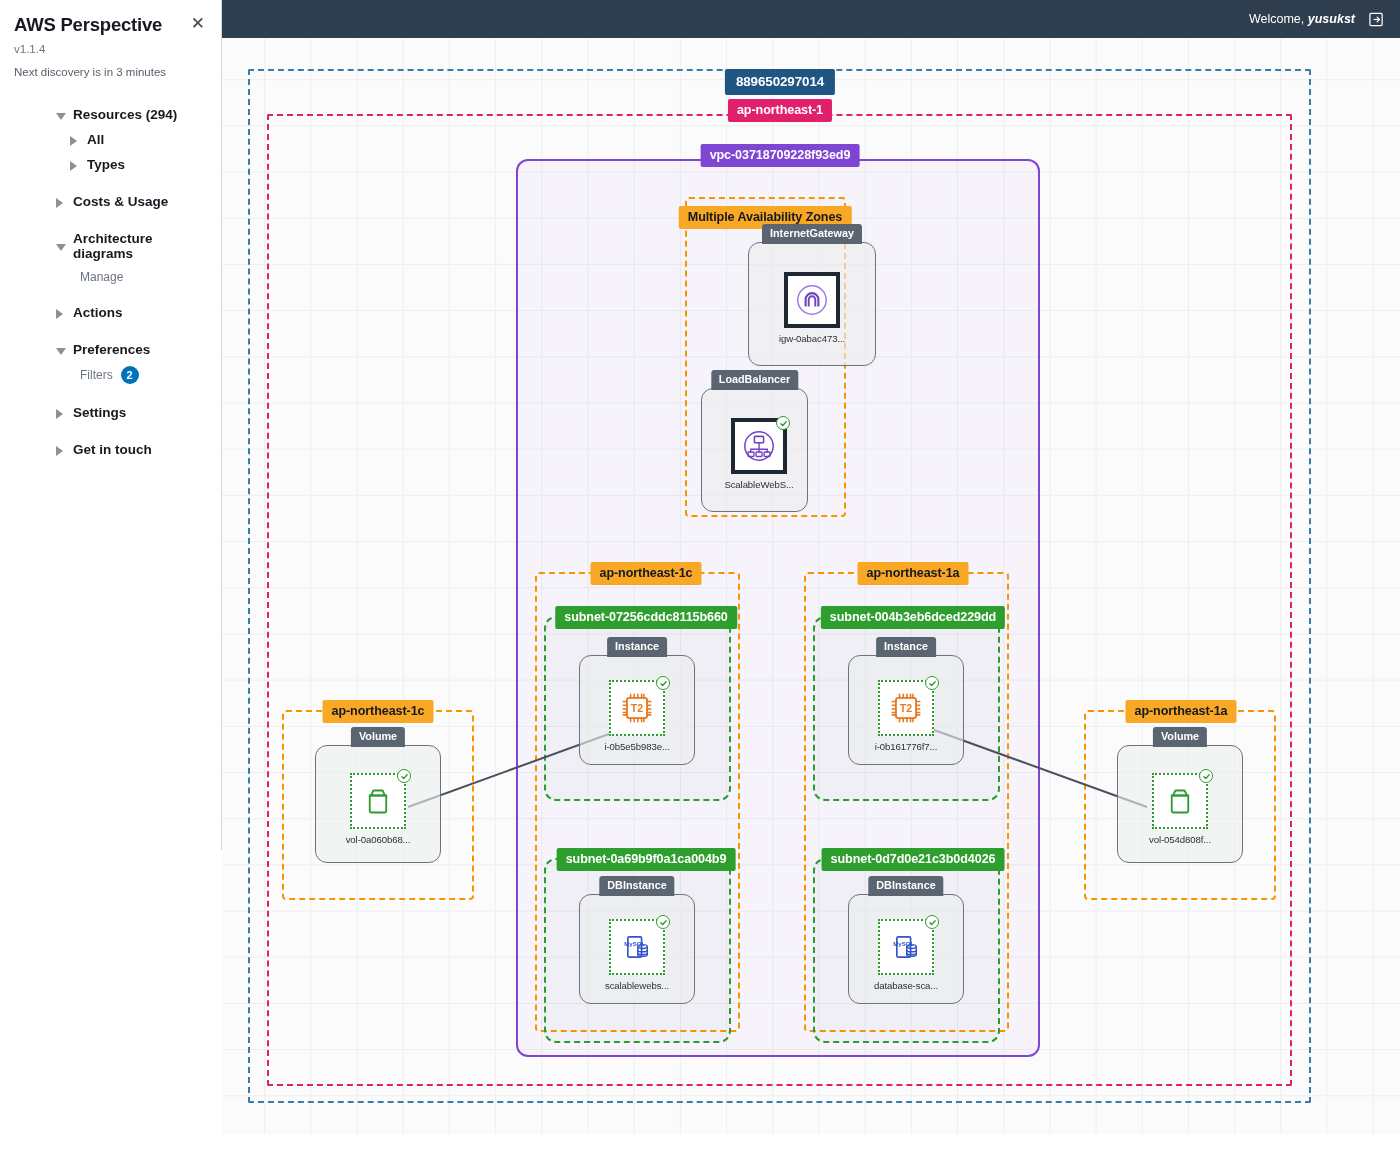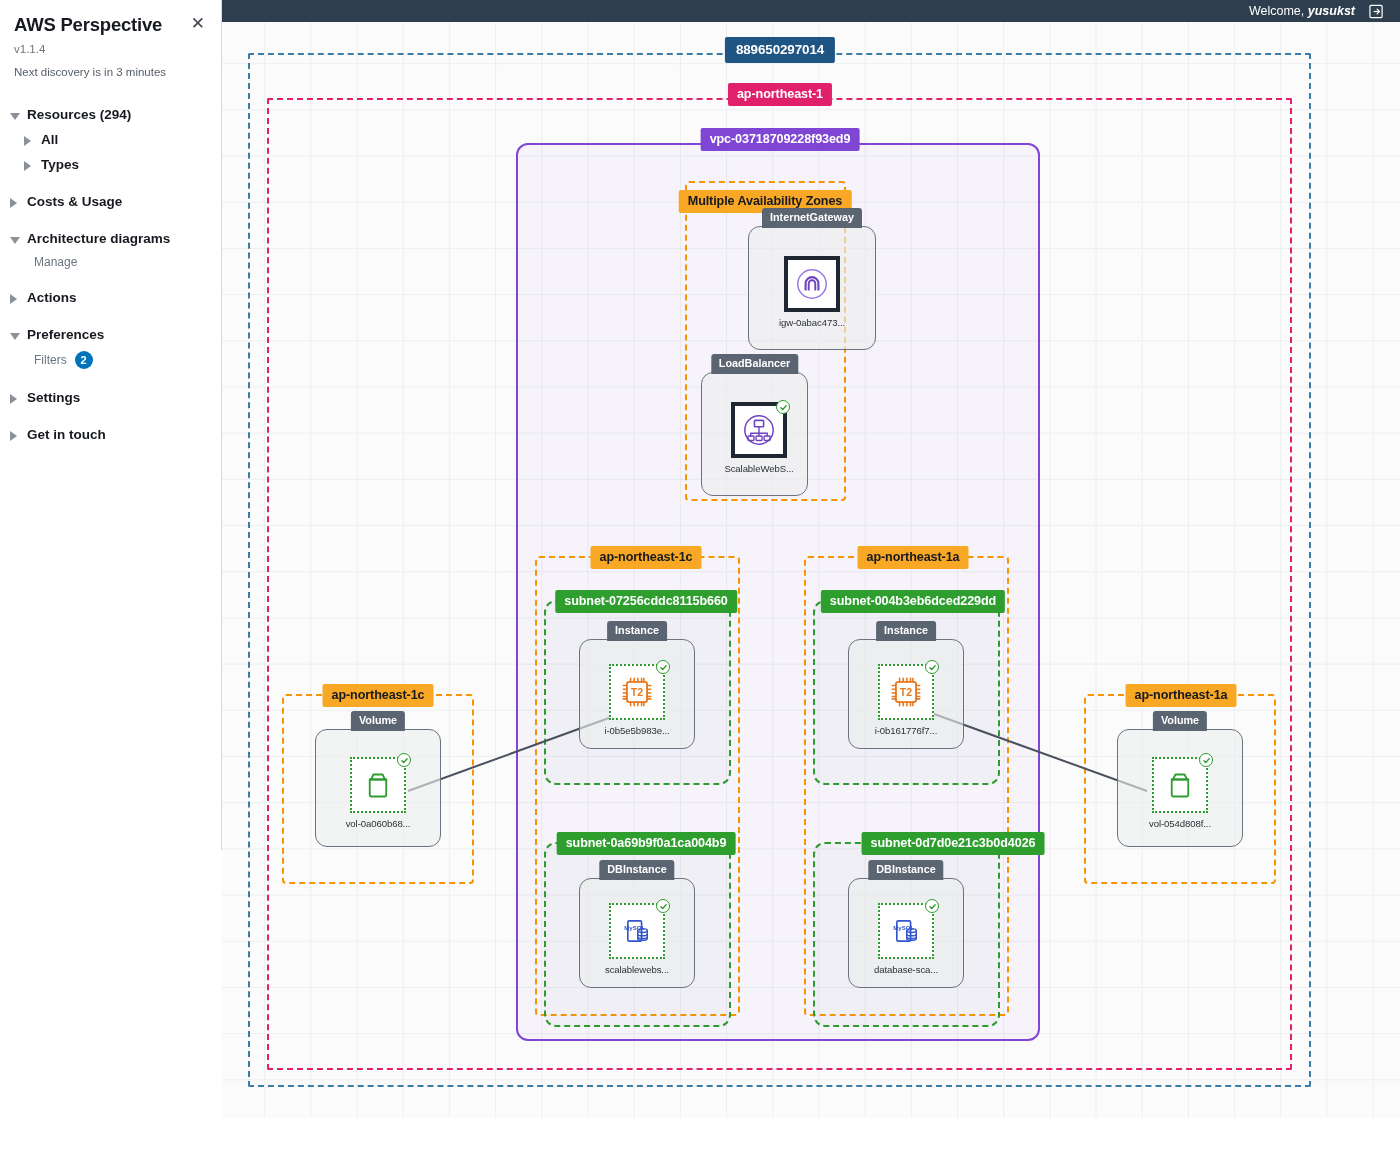--- a/index.html
+++ b/index.html
@@ -29,21 +29,21 @@
     font-size: 18.5px; font-weight: bold; color: #16191f; letter-spacing: -0.2px;
   }
   .sb-close {
     font-size: 17px; color: #444a52; line-height: 1; cursor: pointer;
     font-weight: 300; padding: 1px 2px;
   }
   .sb-version { padding: 7px 14px 0 14px; font-size: 11.5px; color: #6c757d; }
   .sb-discovery { padding: 11px 14px 0 14px; font-size: 11.5px; color: #56606b; }
 
   .sb-nav { margin-top: 24px; }
-  .sb-group { padding: 0 0 0 8px; }
+  .sb-group { padding: 0 0 0 8px; margin-left: 46px; }
   .sb-row {
     display: flex; align-items: center; gap: 7px;
     padding: 5px 10px 5px 2px; cursor: pointer;
   }
   .sb-row.lvl1 { padding-left: 2px; }
   .sb-row.lvl2 { padding-left: 16px; }
   .caret {
     width: 10px; height: 10px; flex: 0 0 10px;
     display: inline-block; position: relative;
   }
@@ -66,21 +66,21 @@
   .sb-gap { height: 12px; }
   .badge-count {
     background: #0073bb; color: #fff; font-size: 11px; font-weight: bold;
     border-radius: 10px; min-width: 18px; height: 18px; line-height: 18px;
     text-align: center; padding: 0 5px; display: inline-block;
   }
 
   
   .main { position: relative; width: 1178px; height: 1165px; flex: 1 1 auto; }
   .topbar {
-    height: 22px; background: #2f3e4e;
+    height: 38px; background: #2f3e4e;
     display: flex; align-items: center; justify-content: flex-end;
     padding-right: 16px; gap: 14px;
   }
   .welcome { color: #ffffff; font-size: 12.5px; }
   .welcome b { font-style: italic; font-weight: bold; }
   .logout-icon { width: 15px; height: 15px; display: block; cursor: pointer; }
 
   .searchbar {
     height: 31px; background: #ffffff;
     border-bottom: 1px solid #e4e7ea;
@@ -115,21 +115,21 @@
   .bnd.az       { border: 2.2px dashed #f79400; border-radius: 4px; }
   .bnd.subnet   { border: 2.2px dashed #2d9b2d; border-radius: 12px; background: rgba(120,140,130,0.045); }
 
   
   .chip {
     position: absolute; transform: translateX(-50%);
     font-size: 12.6px; font-weight: bold; color: #ffffff;
     padding: 4px 9px 5px 9px; white-space: nowrap;
     border-radius: 2px; line-height: 1.15; letter-spacing: -0.1px;
   }
-  .chip.account { background: #1f5582; font-size: 13.4px; padding: 5px 11px 6px 11px; }
+  .chip.account { background: #1f5582; font-size: 13.4px; padding: 5px 11px 6px 11px; margin-top: 16px; }
   .chip.region  { background: #e0206a; }
   .chip.vpc     { background: #7f46d4; }
   .chip.az      { background: #f9a825; color: #16191f; }
   .chip.subnet  { background: #2e9e2e; }
 
   
   .node {
     position: absolute;
     border: 1.6px solid #6b7280; border-radius: 12px;
     background: rgba(236,238,238,0.62);
@@ -299,21 +299,21 @@
       <div class="chip vpc" style="left:558px; top:106px;">vpc-03718709228f93ed9</div>
       <div class="chip az" style="left:543px; top:168px;">Multiple Availability Zones</div>
       <div class="chip az" style="left:424px; top:524px;">ap-northeast-1c</div>
       <div class="chip az" style="left:691px; top:524px;">ap-northeast-1a</div>
       <div class="chip az" style="left:156px; top:662px;">ap-northeast-1c</div>
       <div class="chip az" style="left:959px; top:662px;">ap-northeast-1a</div>
 
       <div class="chip subnet" style="left:424px; top:568px;">subnet-07256cddc8115b660</div>
       <div class="chip subnet" style="left:691px; top:568px;">subnet-004b3eb6dced229dd</div>
       <div class="chip subnet" style="left:424px; top:810px;">subnet-0a69b9f0a1ca004b9</div>
-      <div class="chip subnet" style="left:731px; top:810px;">subnet-0d7d0e21c3b0d4026</div>
+      <div class="chip subnet" style="left:691px; top:810px;">subnet-0d7d0e21c3b0d4026</div>
 
       <div class="node" style="left:479px; top:204px; width:128px; height:124px; padding-top:29px;margin-left:47px;">
         <div class="node-type">InternetGateway</div>
         <div class="node-icon-wrap solid-dark">
           <svg viewBox="0 0 48 48" width="44" height="44">
             <circle cx="24" cy="24" r="15.5" fill="none" stroke="#9a7ae0" stroke-width="1.6"></circle>
             <path d="M17 31 V23.5 a7 7 0 0 1 14 0 V31" fill="none" stroke="#6f42c1" stroke-width="2.3"></path>
             <path d="M20.4 31 V23.5 a3.6 3.6 0 0 1 7.2 0 V31" fill="none" stroke="#6f42c1" stroke-width="2.1"></path>
           </svg>
         </div>

